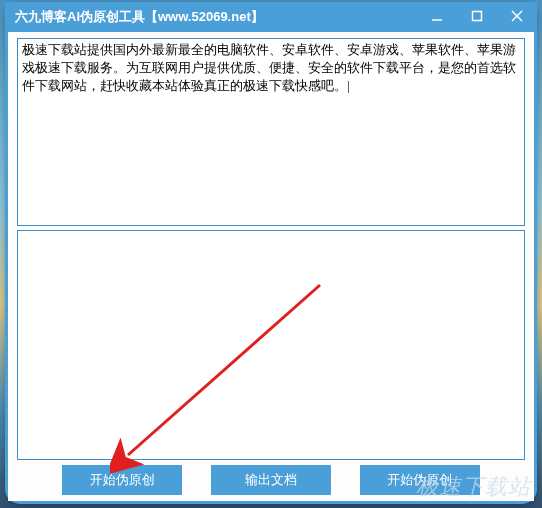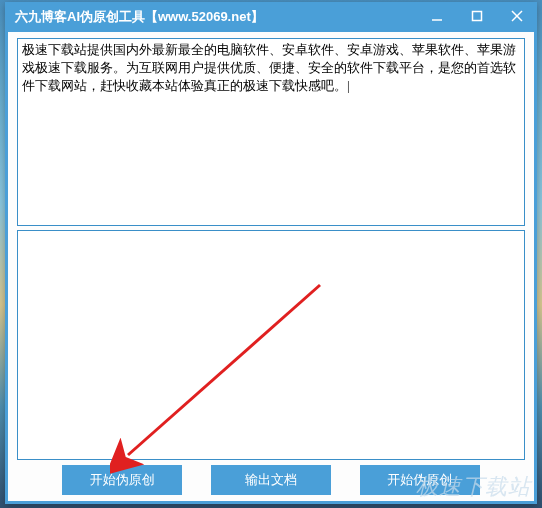--- a/index.html
+++ b/index.html
@@ -12,20 +12,21 @@
       position: relative;
     }
     .window {
       position: absolute;
       left: 5px;
       top: 2px;
       width: 532px;
       height: 502px;
       background: #4a9fd8;
       box-shadow: 0 2px 8px rgba(0,0,0,0.3);
+      border-radius: 15px;
     }
     .titlebar {
       height: 30px;
       background: #4a9fd8;
       display: flex;
       align-items: center;
       justify-content: space-between;
       padding-left: 10px;
       color: #fff;
       font-size: 13px;

